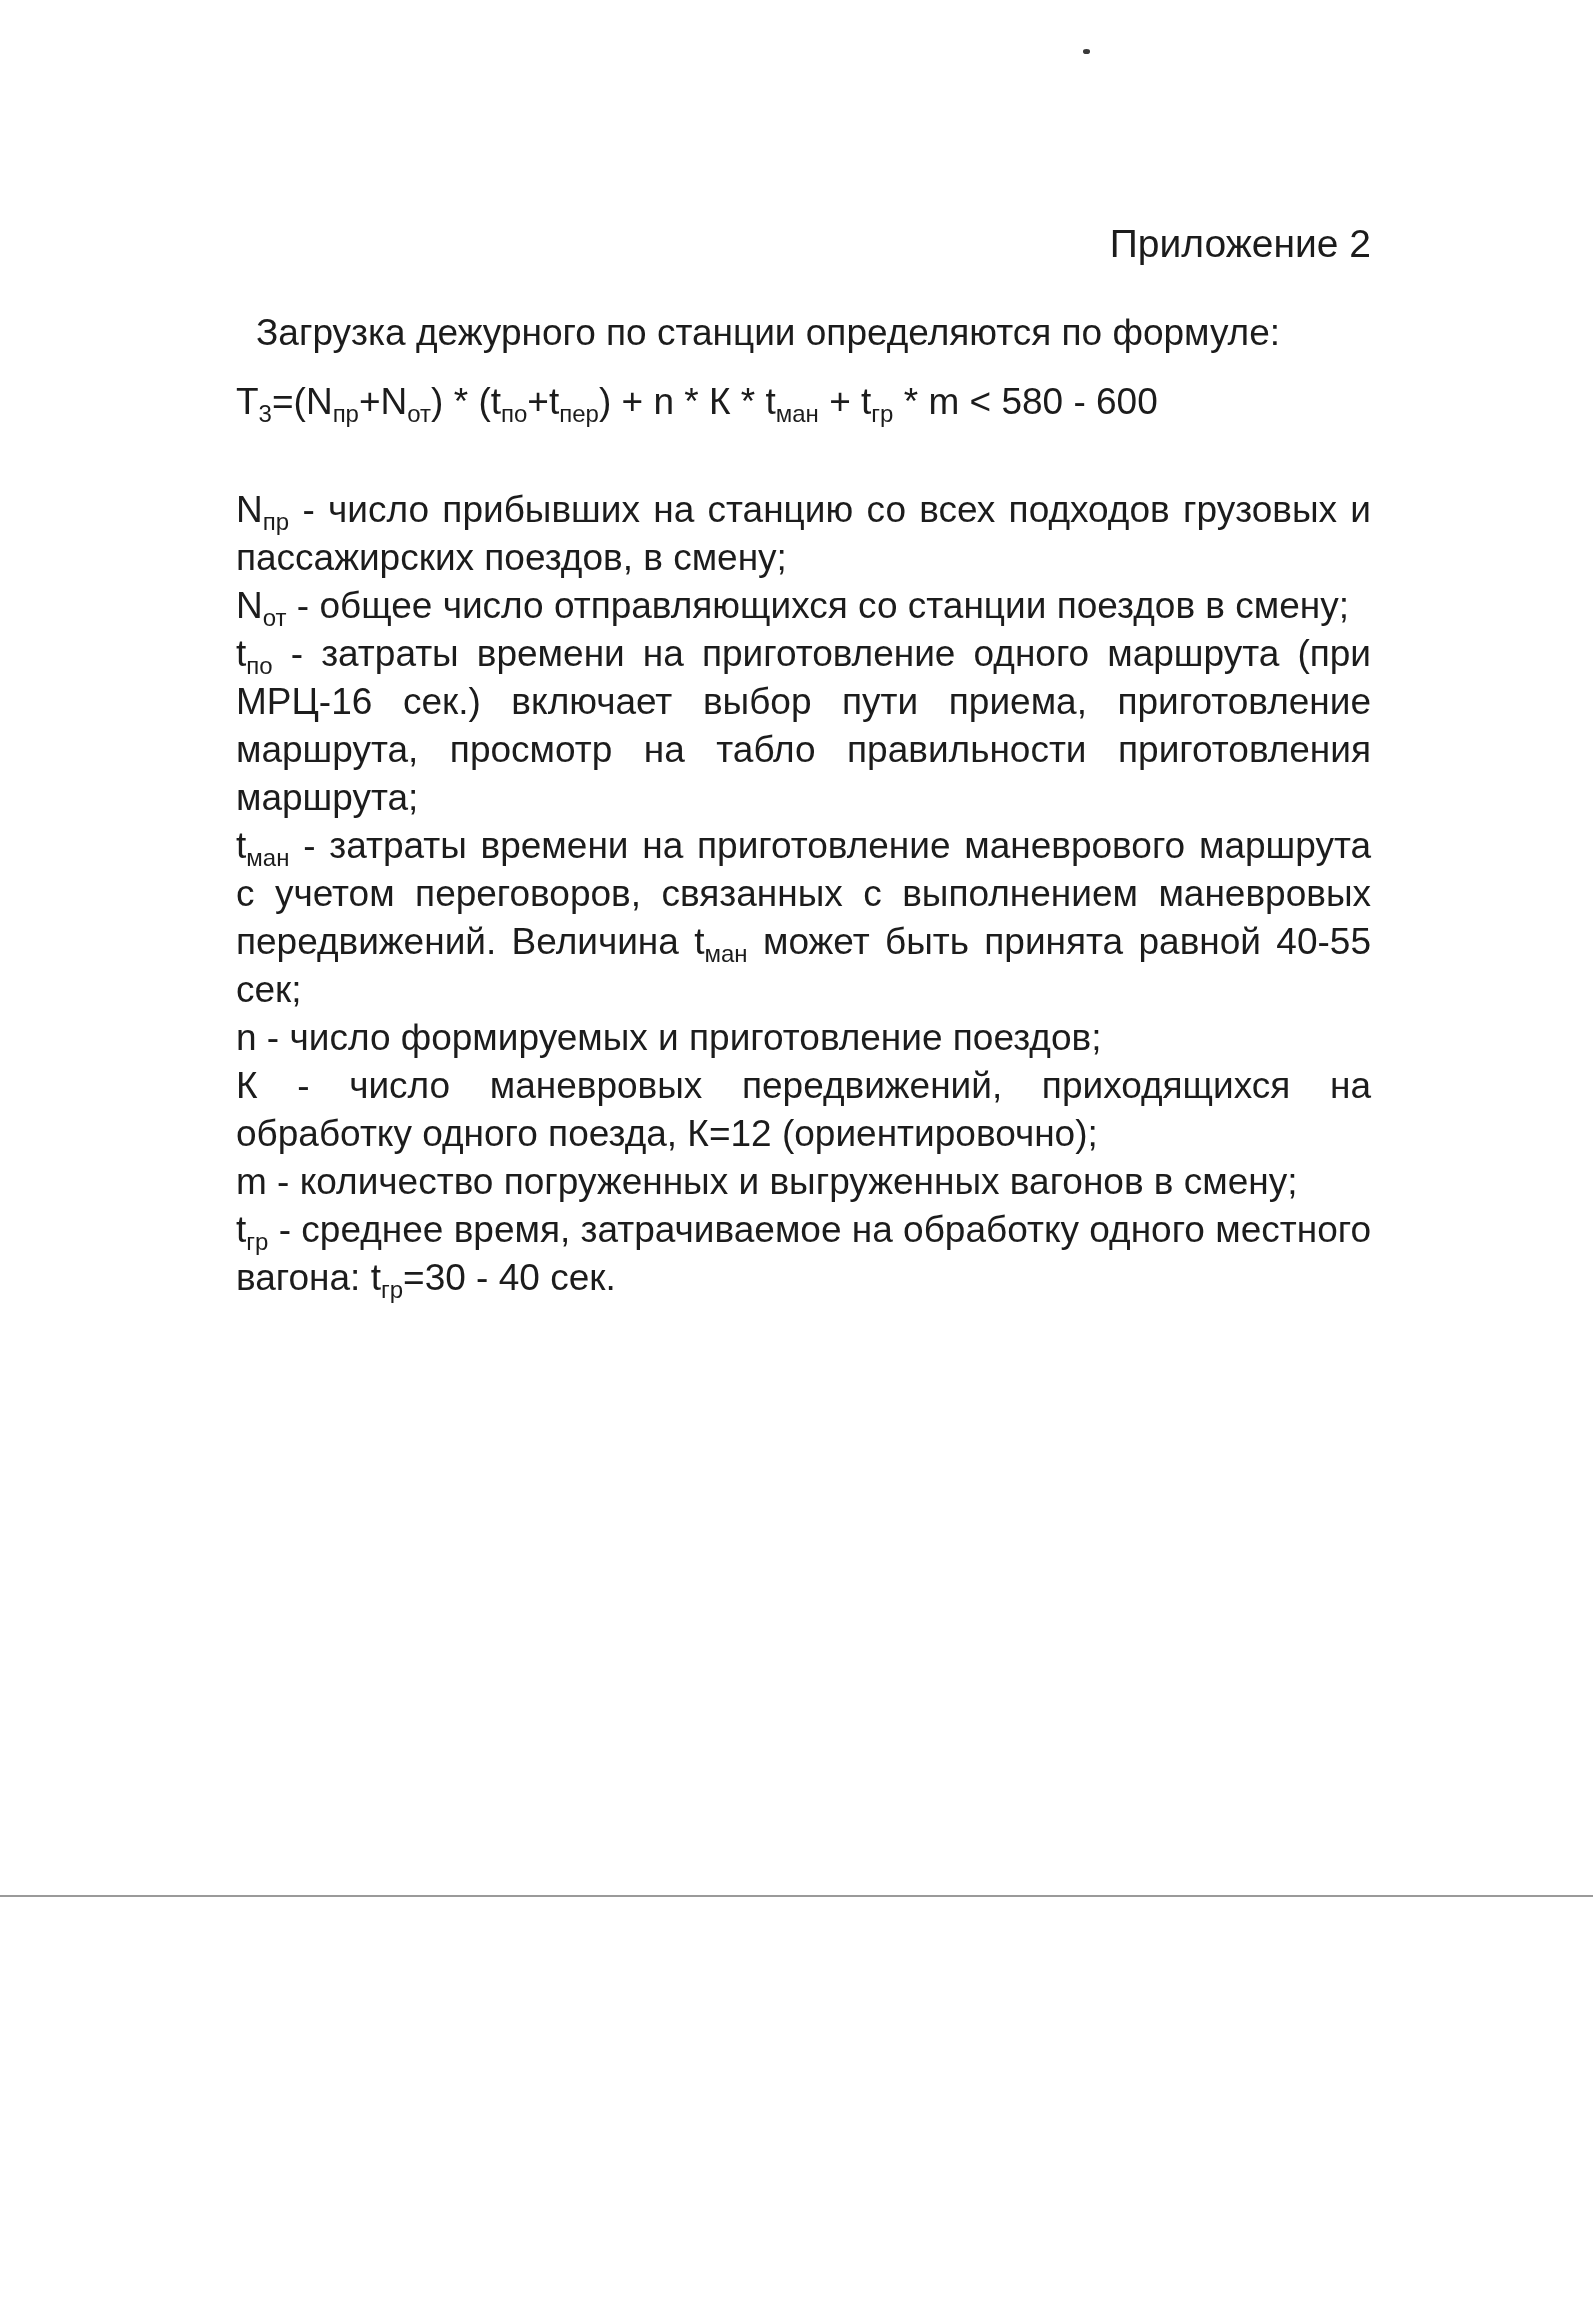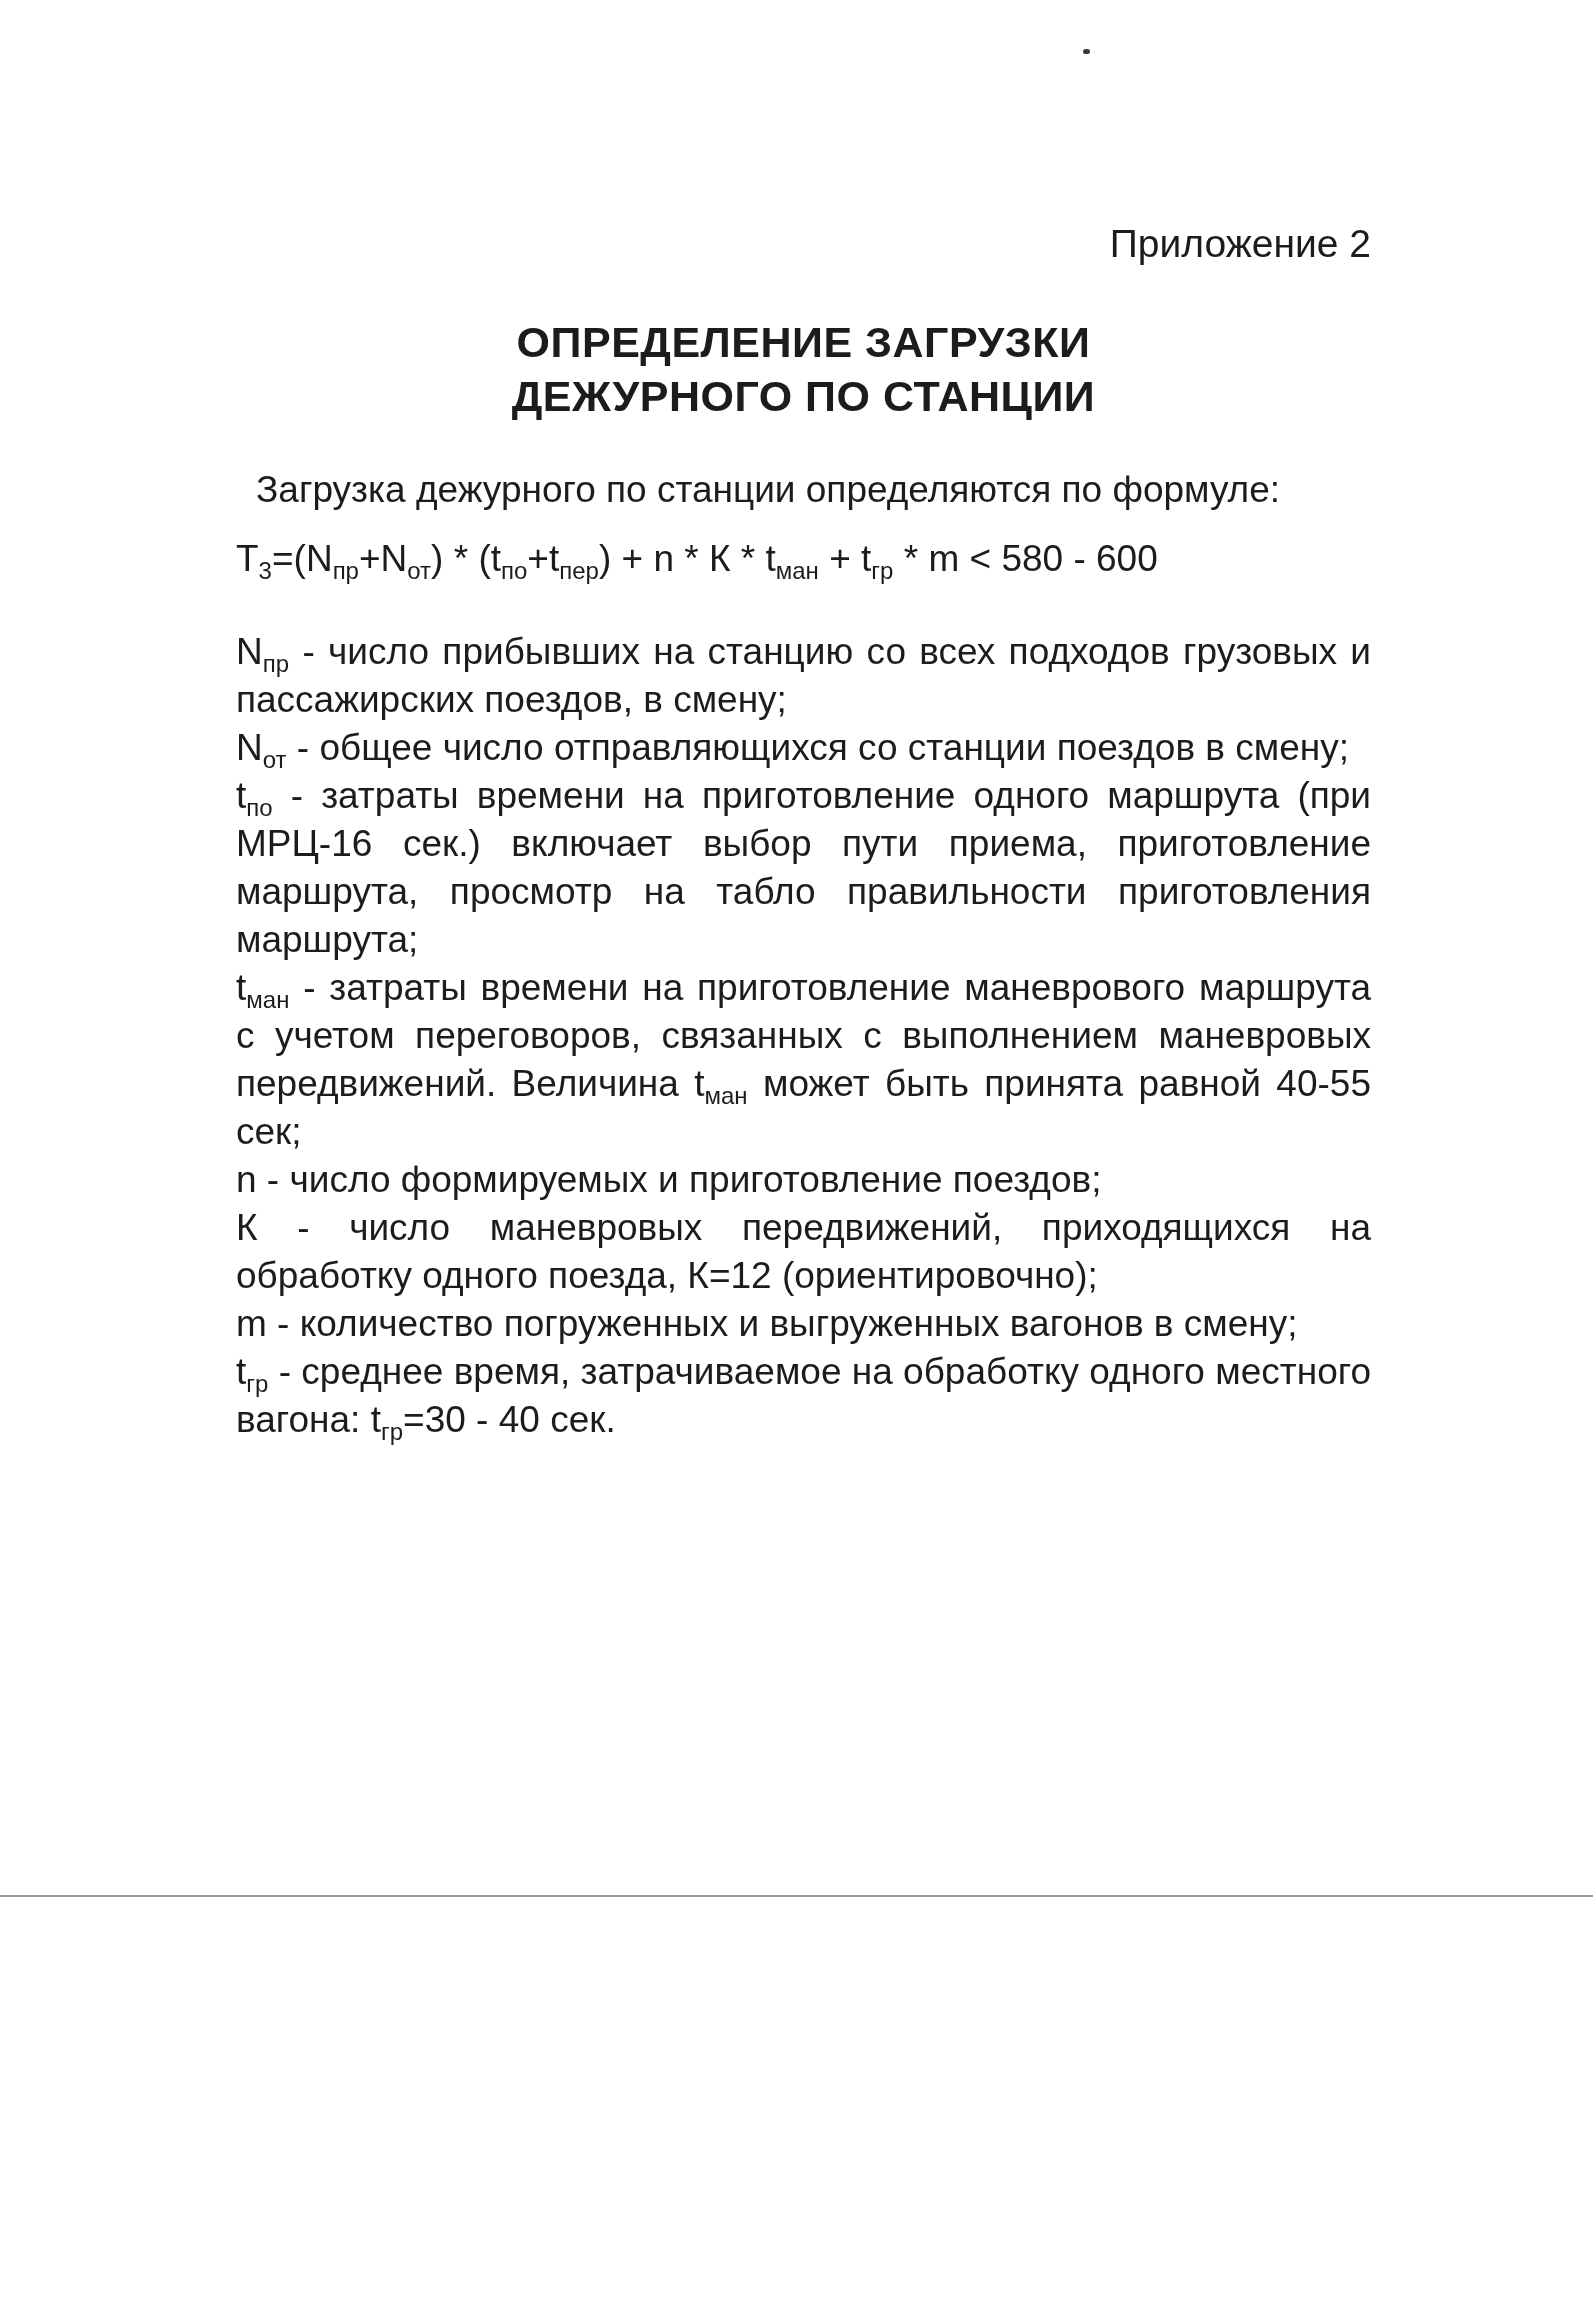--- a/index.html
+++ b/index.html
@@ -47,21 +47,21 @@
     line-height: 48px;
     margin-left: 20px;
   }
   .formula {
     margin-top: 17px;
     font-size: 37px;
     line-height: 56px;
     white-space: nowrap;
   }
   .definitions {
-    margin-top: 41px;
+    margin-top: 56px;
     font-size: 37px;
     line-height: 48px;
     text-align: justify;
   }
   .definitions p { margin: 0; }
   sub {
     font-size: 24px;
     line-height: 0;
     vertical-align: sub;
   }
@@ -90,24 +90,20 @@
 </style>
 </head>
 <body>
 
 <div class="page">
 
   <span class="artifact-dot"></span>
 
   <div class="appendix">Приложение 2</div>
 
-  <div class="title">
-    <div>ОПРЕДЕЛЕНИЕ ЗАГРУЗКИ</div>
-    <div>ДЕЖУРНОГО ПО СТАНЦИИ</div>
-  </div>
 
   <p class="intro">Загрузка дежурного по станции определяются по формуле:</p>
 
   <p class="formula"><span>Т</span><sub>3</sub><span>=(N</span><sub>пр</sub><span>+N</span><sub>от</sub><span>) * (t</span><sub>по</sub><span>+t</span><sub>пер</sub><span>) + n * К * t</span><sub>ман</sub><span> + t</span><sub>гр</sub><span> * m &lt; 580 - 600</span></p>
 
   <div class="definitions">
     <p><span>N</span><sub>пр</sub><span> - число прибывших на станцию со всех подходов грузовых и пассажирских поездов, в смену;</span></p>
     <p><span>N</span><sub>от</sub><span> - общее число отправляющихся со станции поездов в смену;</span></p>
     <p><span>t</span><sub>по</sub><span> - затраты времени на приготовление одного маршрута (при МРЦ-16 сек.) включает выбор пути приема, приготовление маршрута, просмотр на табло правильности приготовления маршрута;</span></p>
     <p><span>t</span><sub>ман</sub><span> - затраты времени на приготовление маневрового маршрута с учетом переговоров, связанных с выполнением маневровых передвижений. Величина t</span><sub>ман</sub><span> может быть принята равной 40-55 сек;</span></p>

